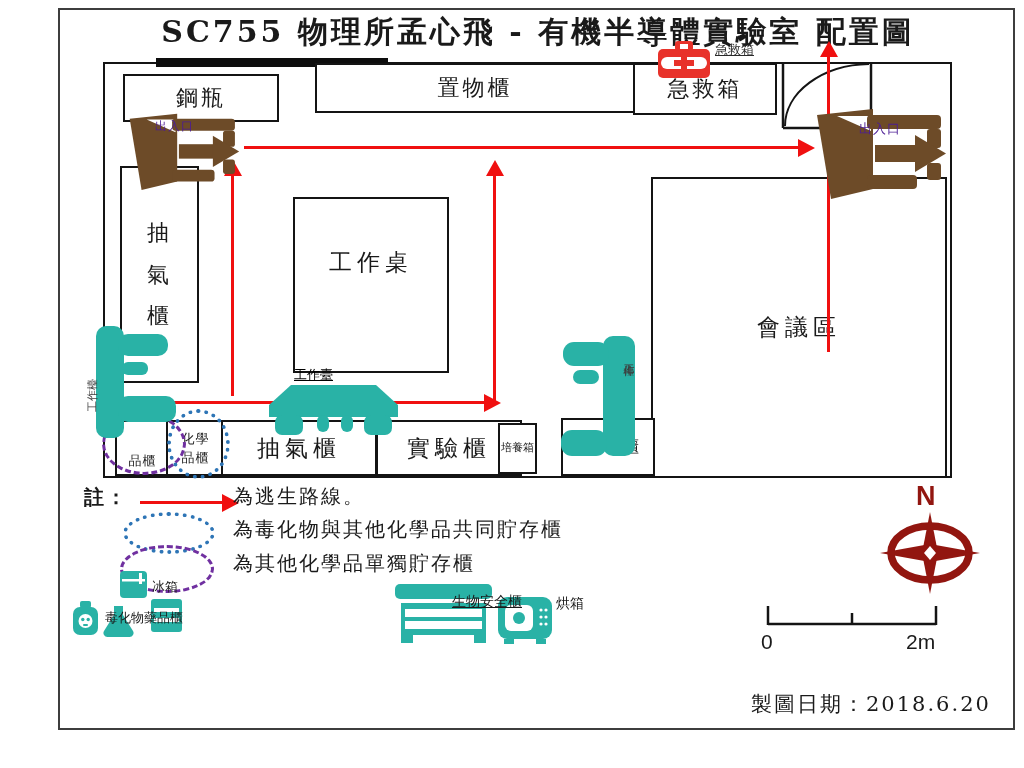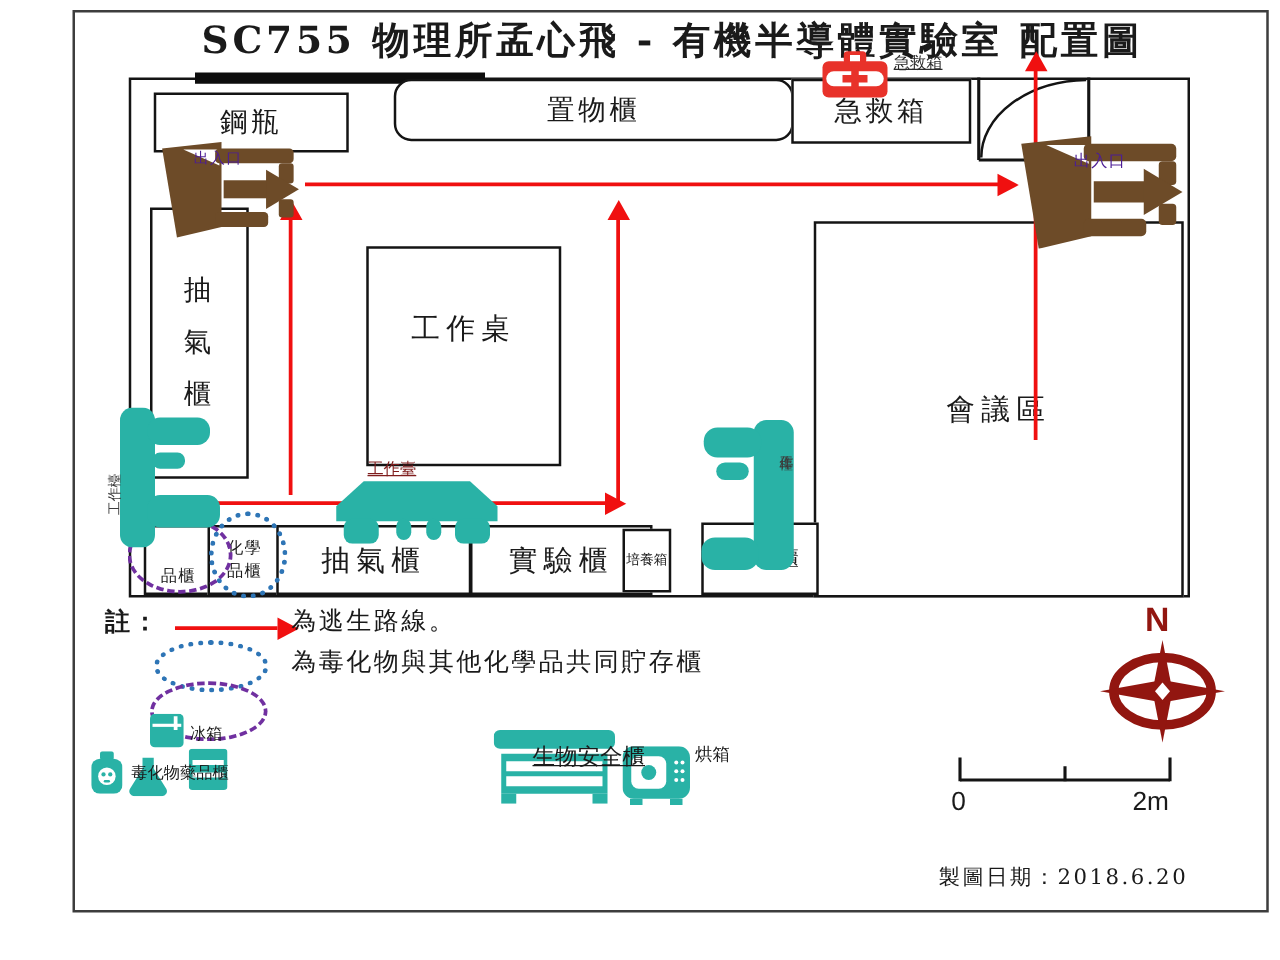--- a/index.html
+++ b/index.html
@@ -46,21 +46,21 @@
   <svg class="abs" style="left:753px;top:60px;z-index:2;" width="94" height="122" viewBox="0 0 94 122">
     <line x1="2" y1="2" x2="2" y2="68" stroke="#141414" stroke-width="2.5"></line>
     <line x1="2" y1="68" x2="90" y2="68" stroke="#141414" stroke-width="2.5"></line>
     <line x1="90" y1="2" x2="90" y2="118" stroke="#141414" stroke-width="2.5"></line>
     <path d="M4,66 A86,62 0 0 1 88,4" fill="none" stroke="#141414" stroke-width="2"></path>
   </svg>
 
   <div class="abs box lbl-md" style="left:95px;top:74px;width:152px;height:44px;">
       <span>鋼瓶</span>
     </div>
-  <div class="abs box lbl-md" style="left:287px;top:63px;width:316px;height:46px;border-radius:14px;">
+  <div class="abs box lbl-md" style="left:287px;top:63px;width:316px;height:46px;">
       <span>置物櫃</span>
     </div>
   <div class="abs box lbl-md" style="left:605px;top:63px;width:140px;height:48px;">
       <span>急救箱</span>
     </div>
   <div class="abs box lbl-md" style="left:92px;top:166px;width:75px;height:213px;">
       <span style="width:26px;line-height:1.9;">抽氣櫃</span>
     </div>
   <div class="abs box lbl-lg" style="left:265px;top:197px;width:152px;height:172px;align-items:flex-start;">
       <span style="margin-top:48px;">工作桌</span>
@@ -136,21 +136,21 @@
   </svg>
   <div class="abs tiny u" style="left:687px;top:41px;font-size:13px;color:#2a2a2a;">急救箱</div>
 
   <svg class="abs teal-icon" style="left:237px;top:381px;" width="137" height="54" viewBox="0 0 137 54">
     <path d="M4,24 L26,4 L111,4 L133,24 L133,36 L4,36 Z" fill="#29b2a6"></path>
     <rect x="10" y="34" width="28" height="20" rx="7" fill="#29b2a6"></rect>
     <rect x="99" y="34" width="28" height="20" rx="7" fill="#29b2a6"></rect>
     <rect x="52" y="34" width="12" height="17" rx="6" fill="#29b2a6"></rect>
     <rect x="76" y="34" width="12" height="17" rx="6" fill="#29b2a6"></rect>
   </svg>
-  <div class="abs tiny u" style="left:266px;top:366px;font-size:13px;color:#7f1d1d;">工作臺</div>
+  <div class="abs tiny u" style="left:266px;top:366px;font-size:13px;color:#000000;">工作臺</div>
 
   <svg class="abs teal-icon" style="left:68px;top:326px;" width="84" height="112" viewBox="0 0 84 112">
     <rect x="0" y="0" width="28" height="112" rx="10" fill="#29b2a6"></rect>
     <rect x="22" y="8" width="50" height="22" rx="10" fill="#29b2a6"></rect>
     <rect x="26" y="36" width="26" height="13" rx="6" fill="#29b2a6"></rect>
     <rect x="22" y="70" width="58" height="26" rx="10" fill="#29b2a6"></rect>
   </svg>
   <div class="abs vlbl" style="left:24px;top:388px;width:80px;text-align:center;transform:rotate(-90deg);">工作檯</div>
 
   <svg class="abs teal-icon" style="left:533px;top:336px;" width="76" height="122" viewBox="0 0 76 122">
@@ -161,20 +161,21 @@
   </svg>
   <div class="abs vlbl" style="left:592px;top:356px;writing-mode:vertical-rl;text-orientation:upright;height:72px;">工作檯</div>
 
   <div class="abs legend-text" style="left:56px;top:484px;font-weight:600;">註：</div>
   <div class="abs rl" style="left:112px;top:501px;width:82px;height:3px;z-index:2;"></div>
   <div class="abs head-right" style="left:194px;top:494px;z-index:2;"></div>
   <div class="abs legend-text" style="left:205px;top:483px;">為逃生路線。</div>
   <div class="abs ellipse" style="left:95px;top:512px;width:84px;height:34px;border:4px dotted #2e75b6;"></div>
   <div class="abs legend-text" style="left:205px;top:516px;">為毒化物與其他化學品共同貯存櫃</div>
   <div class="abs ellipse" style="left:92px;top:545px;width:88px;height:42px;border:3px dashed #7030a0;"></div>
+  <div class="abs legend-text" style="left:205px;top:550px;">為其他化學品單獨貯存櫃</div>
 
   <svg class="abs teal-icon" style="left:92px;top:571px;" width="27" height="27" viewBox="0 0 27 27">
     <rect x="0" y="0" width="27" height="27" rx="4" fill="#29b2a6"></rect>
     <rect x="2" y="8" width="23" height="2.5" fill="#fff"></rect>
     <rect x="19" y="2" width="3" height="11" fill="#fff"></rect>
   </svg>
   <div class="abs tiny" style="left:124px;top:578px;font-size:13px;">冰箱</div>
 
   <svg class="abs teal-icon" style="left:45px;top:601px;" width="25" height="34" viewBox="0 0 25 34">
     <rect x="7" y="0" width="11" height="7" rx="2" fill="#29b2a6"></rect>
@@ -195,21 +196,21 @@
   <div class="abs tiny" style="left:77px;top:609px;font-size:13px;z-index:8;">毒化物藥品櫃</div>
 
   <svg class="abs teal-icon" style="left:367px;top:584px;" width="97" height="59" viewBox="0 0 97 59">
     <rect x="0" y="0" width="97" height="15" rx="5" fill="#29b2a6"></rect>
     <rect x="6" y="19" width="85" height="32" fill="#29b2a6"></rect>
     <rect x="10" y="25" width="77" height="8" fill="#fff"></rect>
     <rect x="10" y="37" width="77" height="8" fill="#fff"></rect>
     <rect x="6" y="51" width="12" height="8" fill="#29b2a6"></rect>
     <rect x="79" y="51" width="12" height="8" fill="#29b2a6"></rect>
   </svg>
-  <div class="abs tiny u" style="left:398px;top:593px;font-size:18px;z-index:8;">生物安全櫃</div>
+  <div class="abs tiny u" style="left:424px;top:593px;font-size:14px;z-index:8;">生物安全櫃</div>
 
   <svg class="abs teal-icon" style="left:470px;top:597px;" width="54" height="47" viewBox="0 0 54 47">
     <rect x="0" y="0" width="54" height="42" rx="9" fill="#29b2a6"></rect>
     <rect x="7" y="8" width="28" height="26" rx="6" fill="#fff"></rect>
     <circle cx="21" cy="21" r="6" fill="#29b2a6"></circle>
     <circle cx="43" cy="13" r="1.6" fill="#fff"></circle>
       <circle cx="48" cy="13" r="1.6" fill="#fff"></circle>
     <circle cx="43" cy="20" r="1.6" fill="#fff"></circle>
       <circle cx="48" cy="20" r="1.6" fill="#fff"></circle>
     <circle cx="43" cy="27" r="1.6" fill="#fff"></circle>
@@ -229,15 +230,15 @@
 
   <svg class="abs" style="left:738px;top:604px;z-index:2;" width="172" height="24" viewBox="0 0 172 24">
     <line x1="2" y1="2" x2="2" y2="21" stroke="#141414" stroke-width="2.5"></line>
     <line x1="86" y1="9" x2="86" y2="21" stroke="#141414" stroke-width="2.5"></line>
     <line x1="170" y1="2" x2="170" y2="21" stroke="#141414" stroke-width="2.5"></line>
     <line x1="2" y1="20" x2="170" y2="20" stroke="#141414" stroke-width="2.5"></line>
   </svg>
   <div class="abs sans" style="left:733px;top:630px;font-size:21px;z-index:2;">0</div>
   <div class="abs sans" style="left:878px;top:630px;font-size:21px;z-index:2;">2m</div>
 
-  <div class="abs" style="left:723px;top:690px;font-size:17px;letter-spacing:2px;z-index:2;white-space:nowrap;">製圖日期：2018.6.20</div>
+  <div class="abs" style="left:723px;top:690px;font-size:21px;letter-spacing:2px;z-index:2;white-space:nowrap;">製圖日期：2018.6.20</div>
 
 </div>
 
 </body></html>

